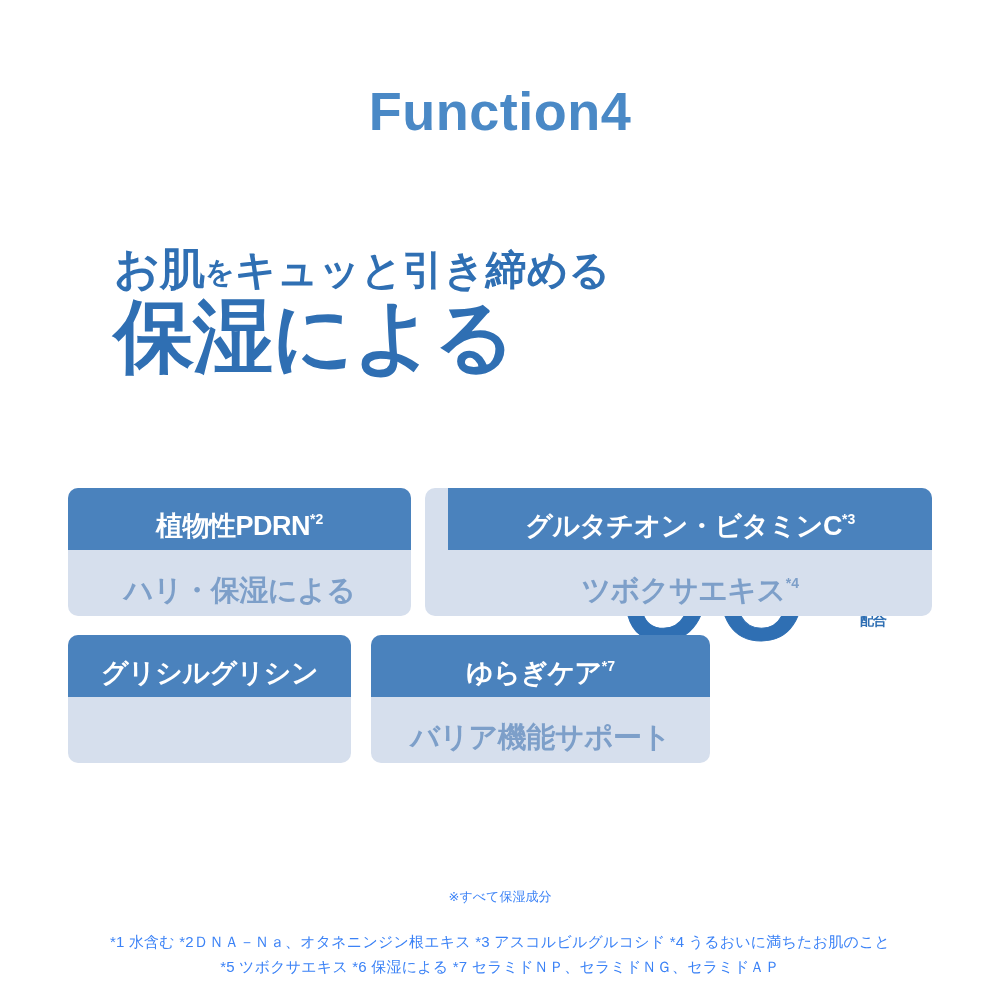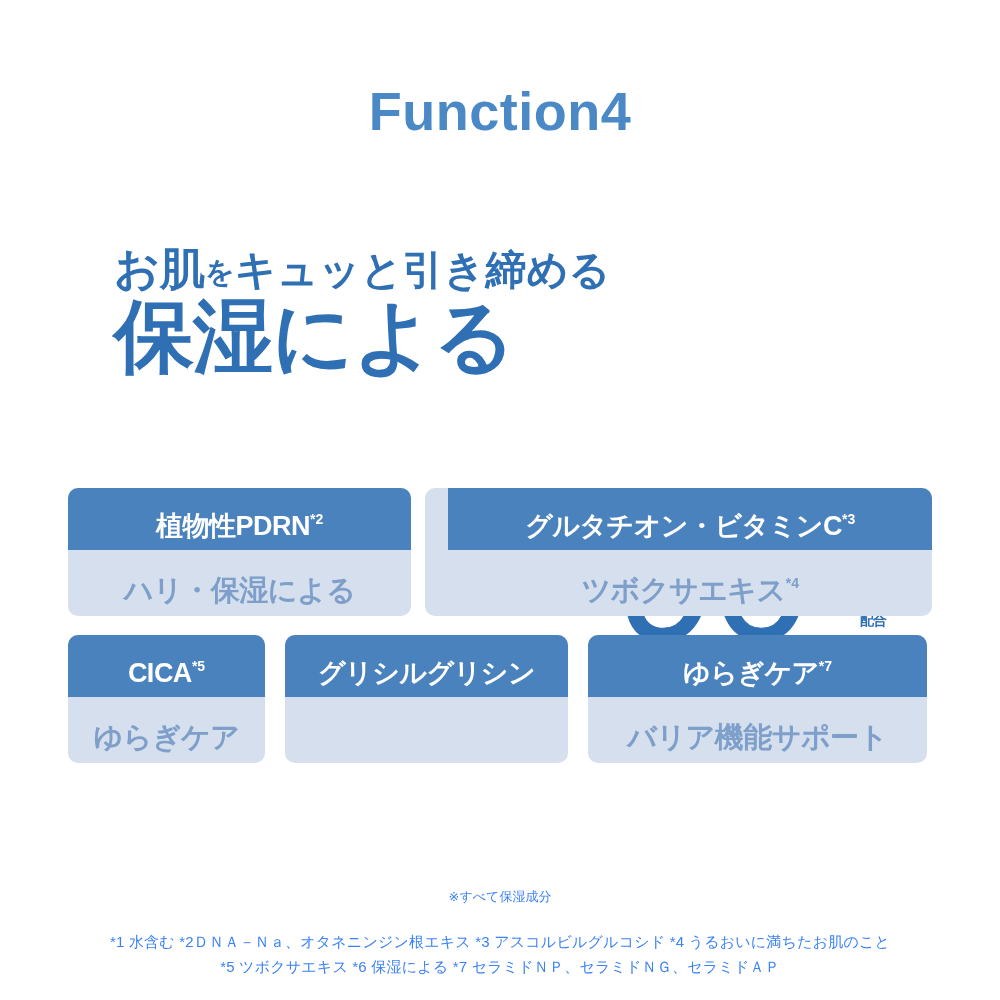--- a/index.html
+++ b/index.html
@@ -144,24 +144,20 @@
 
     <div class="card c2">
       <div class="card-head"><span>グルタチオン・ビタミンC</span><span class="sup">*3</span></div>
       <div class="card-body"><span>ツボクサエキス</span><span class="sup">*4</span></div>
     </div>
 
   </div>
 
   <div class="card-row row2">
 
-    <div class="card c3">
-      <div class="card-head"><span>CICA</span><span class="sup">*5</span></div>
-      <div class="card-body"><span>ゆらぎケア</span><span class="sup"></span></div>
-    </div>
 
     <div class="card c4">
       <div class="card-head"><span>グリシルグリシン</span><span class="sup"></span></div>
     </div>
 
     <div class="card c5">
       <div class="card-head"><span>ゆらぎケア</span><span class="sup">*7</span></div>
       <div class="card-body"><span>バリア機能サポート</span><span class="sup"></span></div>
     </div>
 

